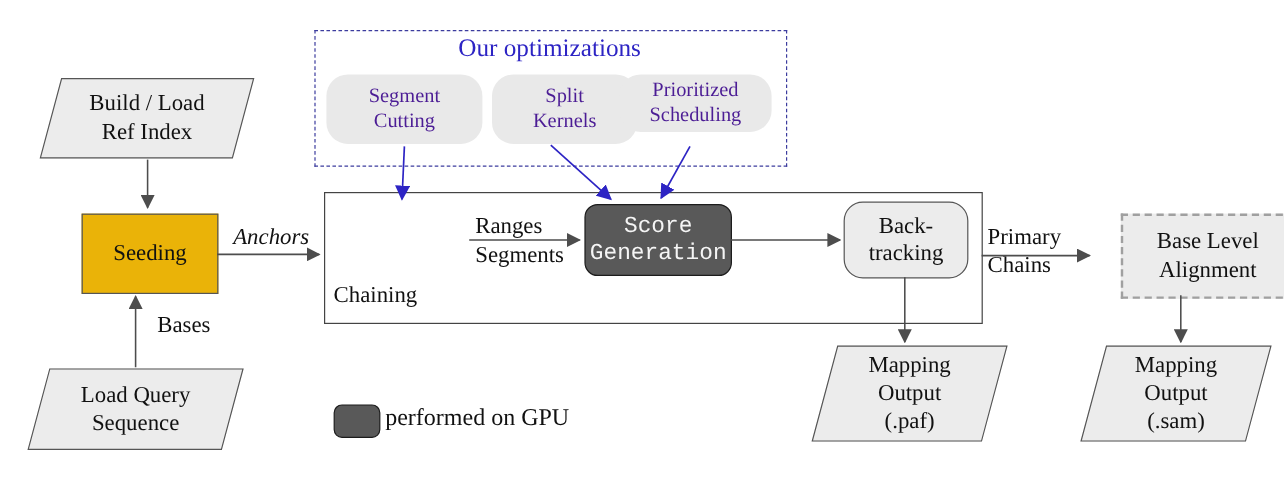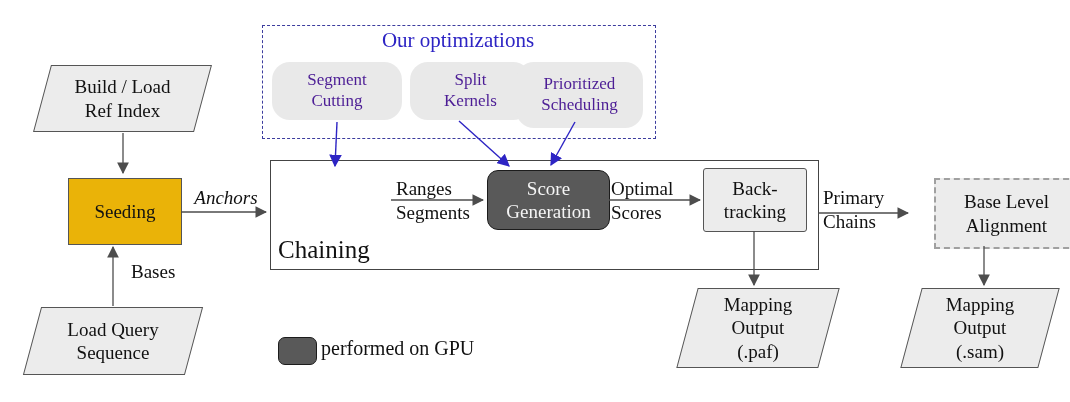--- a/index.html
+++ b/index.html
@@ -12,26 +12,26 @@
   .multiline{white-space:pre-line;line-height:1.22;}
   
   .rect-light{background:#eab308;border:1px solid #555;}
   
   .para{background:transparent;}
   .para .shape{position:absolute;top:0;bottom:0;left:9px;right:9px;background:#ececec;border:1px solid #555;transform:skewX(-15deg);}
   .para .lbl{position:relative;z-index:1;}
   
   .dark{background:#595959;border:1.5px solid #1c1c1c;border-radius:11px;color:#f5f5f5;}
   
-  .round-light{background:#ececec;border:1.3px solid #555;border-radius:3px;}
+  .round-light{background:#ececec;border:1.3px solid #555;border-radius:16px;}
   
   .dashed-light{background:#ececec;border:2px dashed #a0a0a0;margin-left:22px;}
   
   .group-box{position:absolute;border:1.2px solid #444;background:transparent;z-index:1;}
-  .group-label{position:absolute;font-size:25px;z-index:2;}
+  .group-label{position:absolute;font-size:19px;z-index:2;}
   
   .opt-box{position:absolute;border:1.6px dashed #3c3c9e;background:transparent;z-index:1;}
   .opt-title{position:absolute;text-align:center;font-size:21px;color:#2d24c4;z-index:2;}
   .pill{position:absolute;display:flex;align-items:center;justify-content:center;text-align:center;
         background:#e9e9e9;border-radius:18px;color:#4c1d95;font-size:17px;z-index:2;}
   .edge-label{position:absolute;font-size:19px;z-index:4;line-height:24px;}
   .node-text{font-size:19px;}
   
   .legend-swatch{position:absolute;background:#595959;border:1.5px solid #1c1c1c;border-radius:7px;z-index:2;}
   .legend-text{position:absolute;font-size:20px;z-index:2;}
@@ -40,21 +40,21 @@
 <body>
 
 <div class="canvas">
 
   <div class="opt-box" style="left:262px;top:25px;width:392px;height:112px;"></div>
   <div class="opt-title" style="left:262px;top:28px;width:392px;">Our optimizations</div>
   <div class="pill multiline" style="left:272px;top:62px;width:130px;height:58px;">Segment
 Cutting</div>
   <div class="pill multiline" style="left:410px;top:62px;width:121px;height:58px;">Split
 Kernels</div>
-  <div class="pill multiline" style="left:516px;top:62px;width:127px;height:66px;">Prioritized
+  <div class="pill multiline" style="left:516px;top:62px;width:127px;height:48px;">Prioritized
 Scheduling</div>
 
   <div class="node para" style="left:33px;top:65px;width:179px;height:67px;">
     <div class="shape"></div>
     <div class="lbl node-text multiline">Build / Load
 Ref Index</div>
   </div>
 
   <div class="node rect-light node-text" style="left:68px;top:178px;width:112px;height:65px;">
     <span>Seeding</span>
@@ -63,21 +63,21 @@
   <div class="node para" style="left:23px;top:307px;width:180px;height:68px;">
     <div class="shape"></div>
     <div class="lbl node-text multiline">Load Query
 Sequence</div>
   </div>
 
   <div class="group-box" style="left:270px;top:160px;width:547px;height:108px;"></div>
   <div class="group-label" style="left:278px;top:236px;">Chaining</div>
 
 
-  <div class="node dark node-text multiline" style="left:487px;top:170px;width:121px;height:58px;">Score
+  <div class="node dark node-text multiline" style="left:487px;top:170px;width:121px;height:58px;font-family:Liberation Mono, monospace;">Score
 Generation</div>
 
   <div class="node round-light node-text multiline" style="left:703px;top:168px;width:102px;height:62px;">Back-
 tracking</div>
 
   <div class="node dashed-light node-text multiline" style="left:912px;top:178px;width:141px;height:67px;">Base Level
 Alignment</div>
 
   <div class="node para" style="left:678px;top:288px;width:160px;height:80px;">
     <div class="shape"></div>
@@ -90,22 +90,20 @@
     <div class="shape"></div>
     <div class="lbl node-text multiline">Mapping
 Output
 (.sam)</div>
   </div>
 
   <div class="edge-label" style="left:185px;top:186px;width:82px;text-align:center;font-style:italic;">Anchors</div>
   <div class="edge-label" style="left:131px;top:260px;">Bases</div>
   <div class="edge-label multiline" style="left:396px;top:177px;">Ranges
 Segments</div>
-  <div class="edge-label multiline" style="left:611px;top:177px;">Optimal
-Scores</div>
   <div class="edge-label multiline" style="left:823px;top:186px;">Primary
 Chains</div>
 
   <div class="legend-swatch" style="left:278px;top:337px;width:37px;height:26px;"></div>
   <div class="legend-text" style="left:321px;top:337px;">performed on GPU</div>
 
   <svg class="arrows" viewBox="0 0 1070 402">
     <defs>
       <marker id="ah-gray" viewBox="0 0 10 10" markerWidth="9" markerHeight="9" refX="9" refY="5" orient="auto">
         <path d="M0,0 L10,5 L0,10 z" fill="#4d4d4d"></path>

